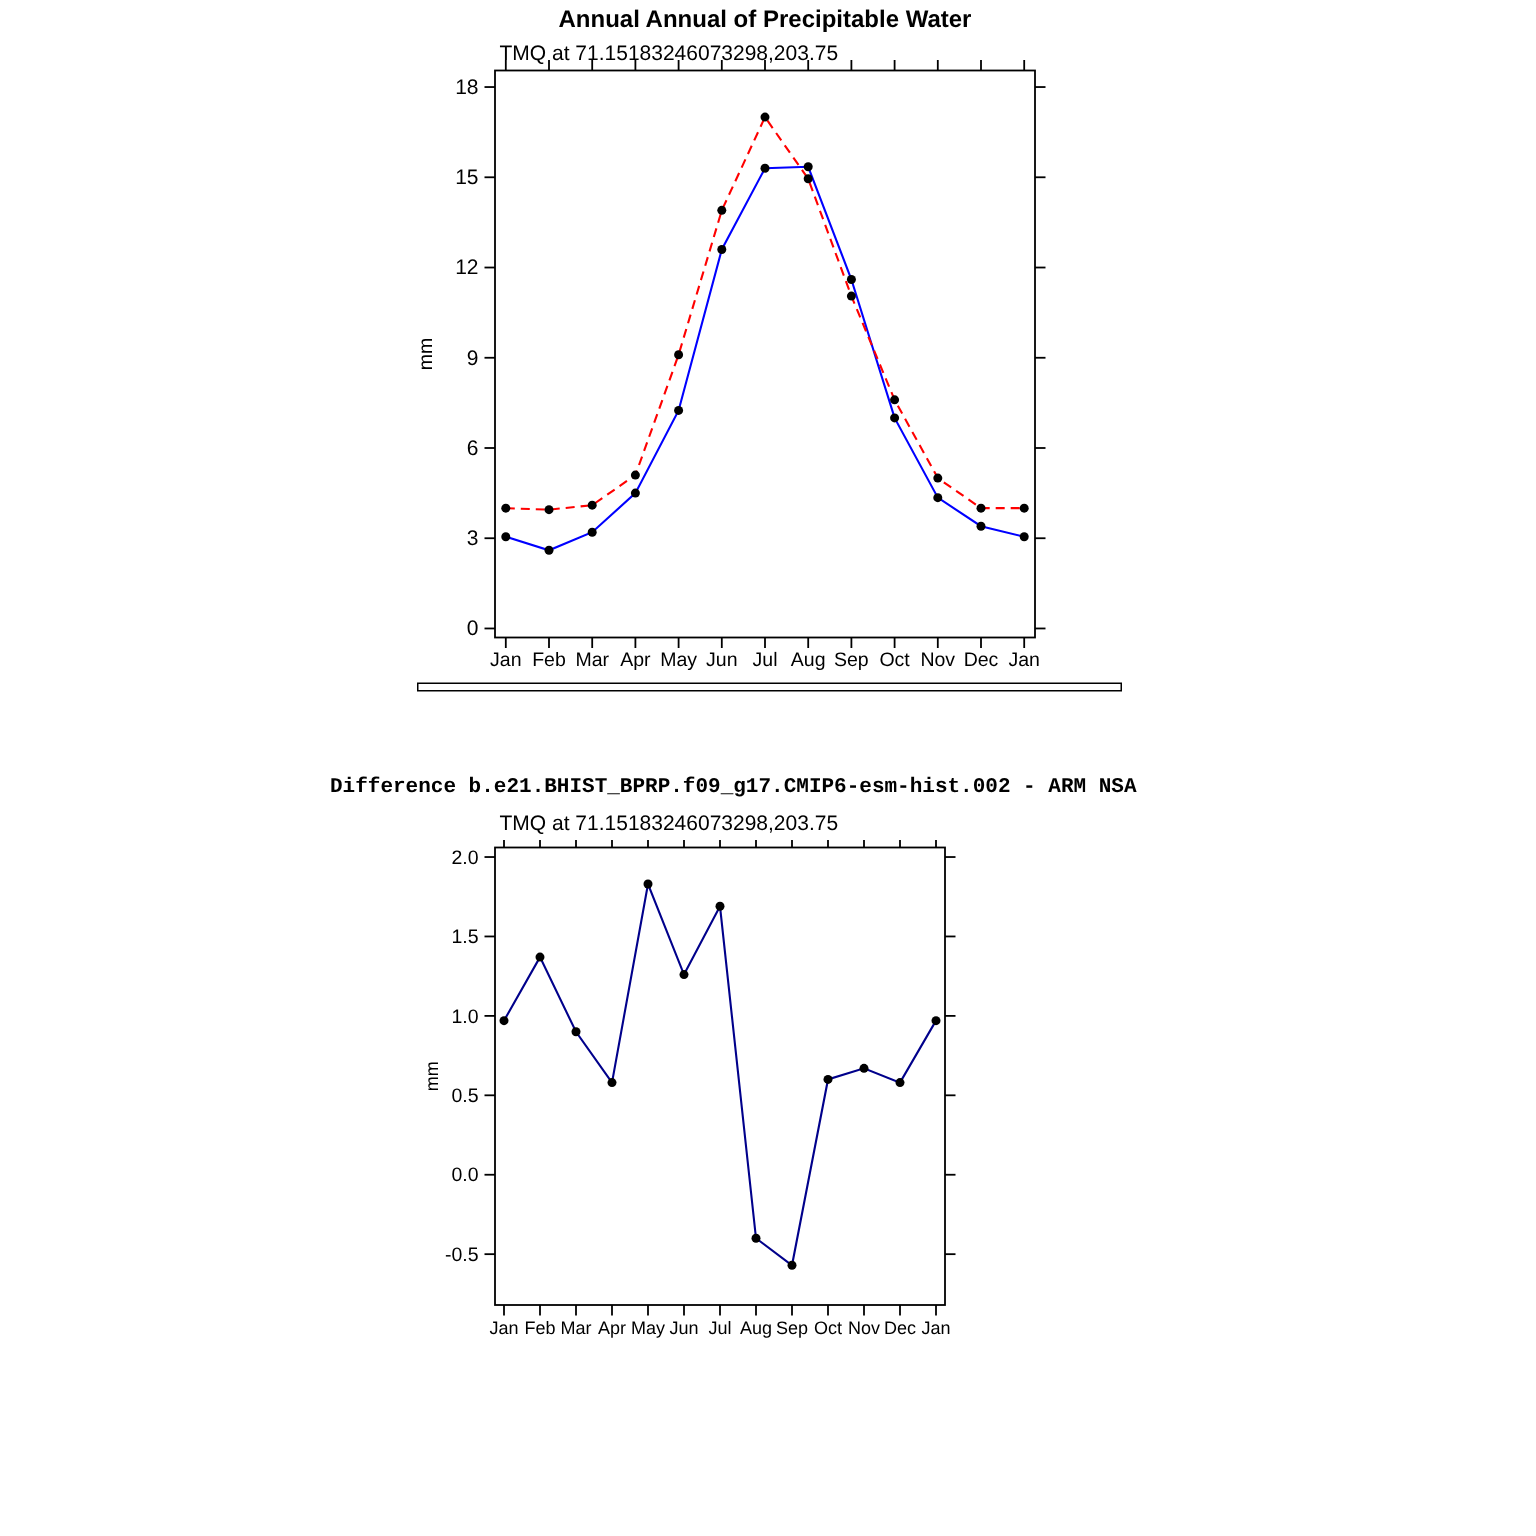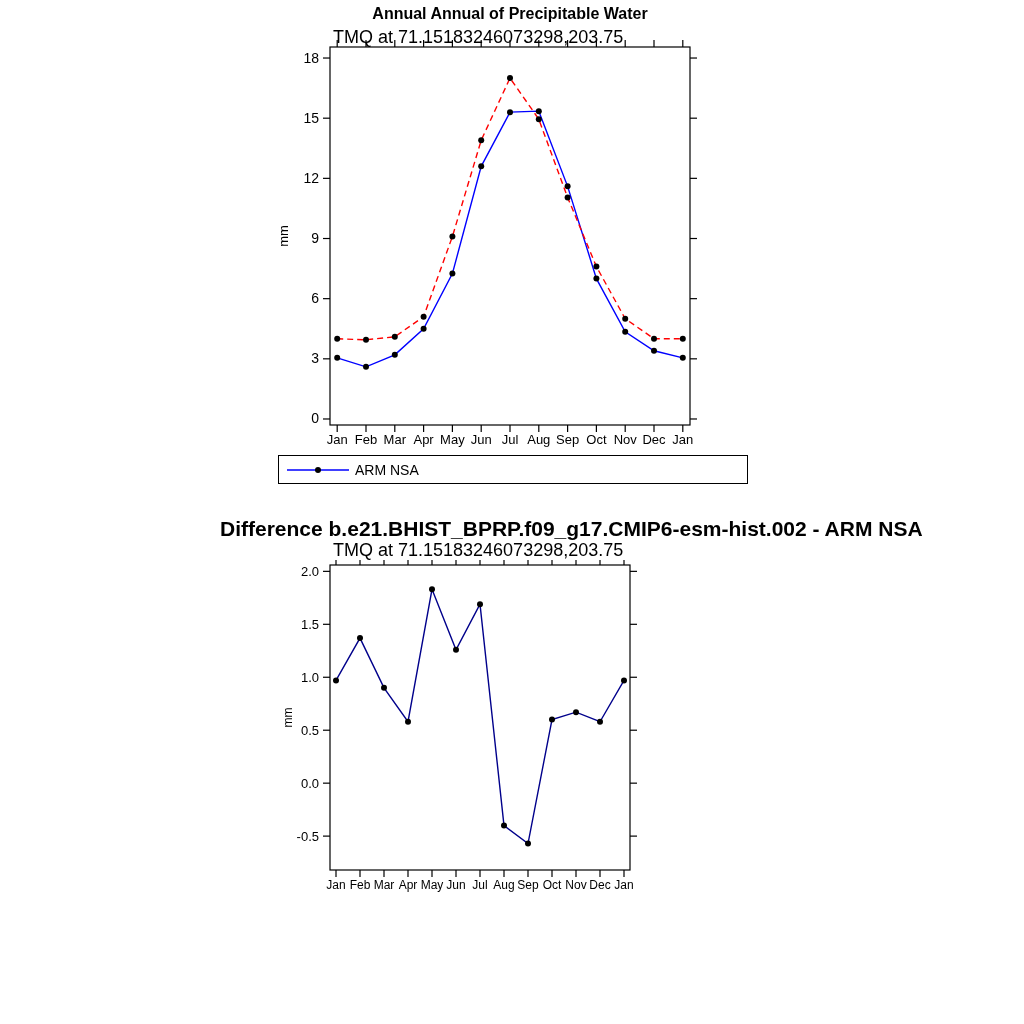--- a/index.html
+++ b/index.html
@@ -5,22 +5,22 @@
   * { box-sizing: border-box; }
   html, body { margin: 0; padding: 0; }
   body {
     width: 1024px; height: 1024px; position: relative;
     background: #ffffff; color: #000;
     font-family: "Liberation Sans", "DejaVu Sans", sans-serif;
     overflow: hidden;
   }
   .abs { position: absolute; }
   .chart-title { font-weight: bold; text-align: center; font-size: 16px; white-space: nowrap; }
-  .chart-title.small { font-size: 21px; }
-  .chart-subtitle { font-size: 18px; white-space: nowrap; }
+  .chart-title.small { font-size: 14px; font-family: Liberation Mono, monospace; }
+  .chart-subtitle { font-size: 14px; white-space: nowrap; }
   svg text { font-family: "Liberation Sans", "DejaVu Sans", sans-serif; fill: #000; }
   .legend {
     position: absolute; border: 1px solid #000; background: #fff;
     padding: 2px 6px;
   }
   .legend-row { display: flex; align-items: center; height: 23px; }
   .legend-row svg { margin-right: 4px; flex: 0 0 auto; }
   .legend-label { font-size: 14px; white-space: nowrap; }
 </style>
 </head>
@@ -117,27 +117,20 @@
     <circle cx="260" cy="78.0822281167109" r="3" fill="#000000"></circle>
     <circle cx="288.79999999999995" cy="119.19098143236077" r="3" fill="#000000"></circle>
     <circle cx="317.6" cy="197.39787798408486" r="3" fill="#000000"></circle>
     <circle cx="346.4" cy="266.58090185676394" r="3" fill="#000000"></circle>
     <circle cx="375.2" cy="318.7188328912467" r="3" fill="#000000"></circle>
     <circle cx="404" cy="338.7718832891247" r="3" fill="#000000"></circle>
     <circle cx="432.8" cy="338.7718832891247" r="3" fill="#000000"></circle>
   </svg>
 
 <div class="legend" style="left:278px; top:455px; width:470px;">
-  <div class="legend-row">
-    <svg class="legend-sample" width="66" height="16">
-        <line x1="2" y1="8" x2="64" y2="8" stroke="#0000ff" stroke-width="1.4"></line>
-        <circle cx="33" cy="8" r="3" fill="#000000"></circle>
-      </svg>
-    <span class="legend-label">ARM NSA</span>
-  </div>
 </div>
 
 <div class="abs chart-title small" style="left:220px; top:517px; width:520px;">Difference b.e21.BHIST_BPRP.f09_g17.CMIP6-esm-hist.002 - ARM NSA</div>
 
 <div class="abs chart-subtitle" style="left:333px; top:540px;">TMQ at 71.15183246073298,203.75</div>
 
 <svg class="abs" id="plot2" style="left:250px; top:560px;" width="420" height="340" viewBox="0 0 420 340">
     <rect x="80" y="5" width="300" height="305" fill="none" stroke="#000" stroke-width="1.2"></rect>
     <line x1="80" y1="276.11111111111114" x2="73" y2="276.11111111111114" stroke="#000" stroke-width="1.2"></line>
     <line x1="380" y1="276.11111111111114" x2="387" y2="276.11111111111114" stroke="#000" stroke-width="1.2"></line>

